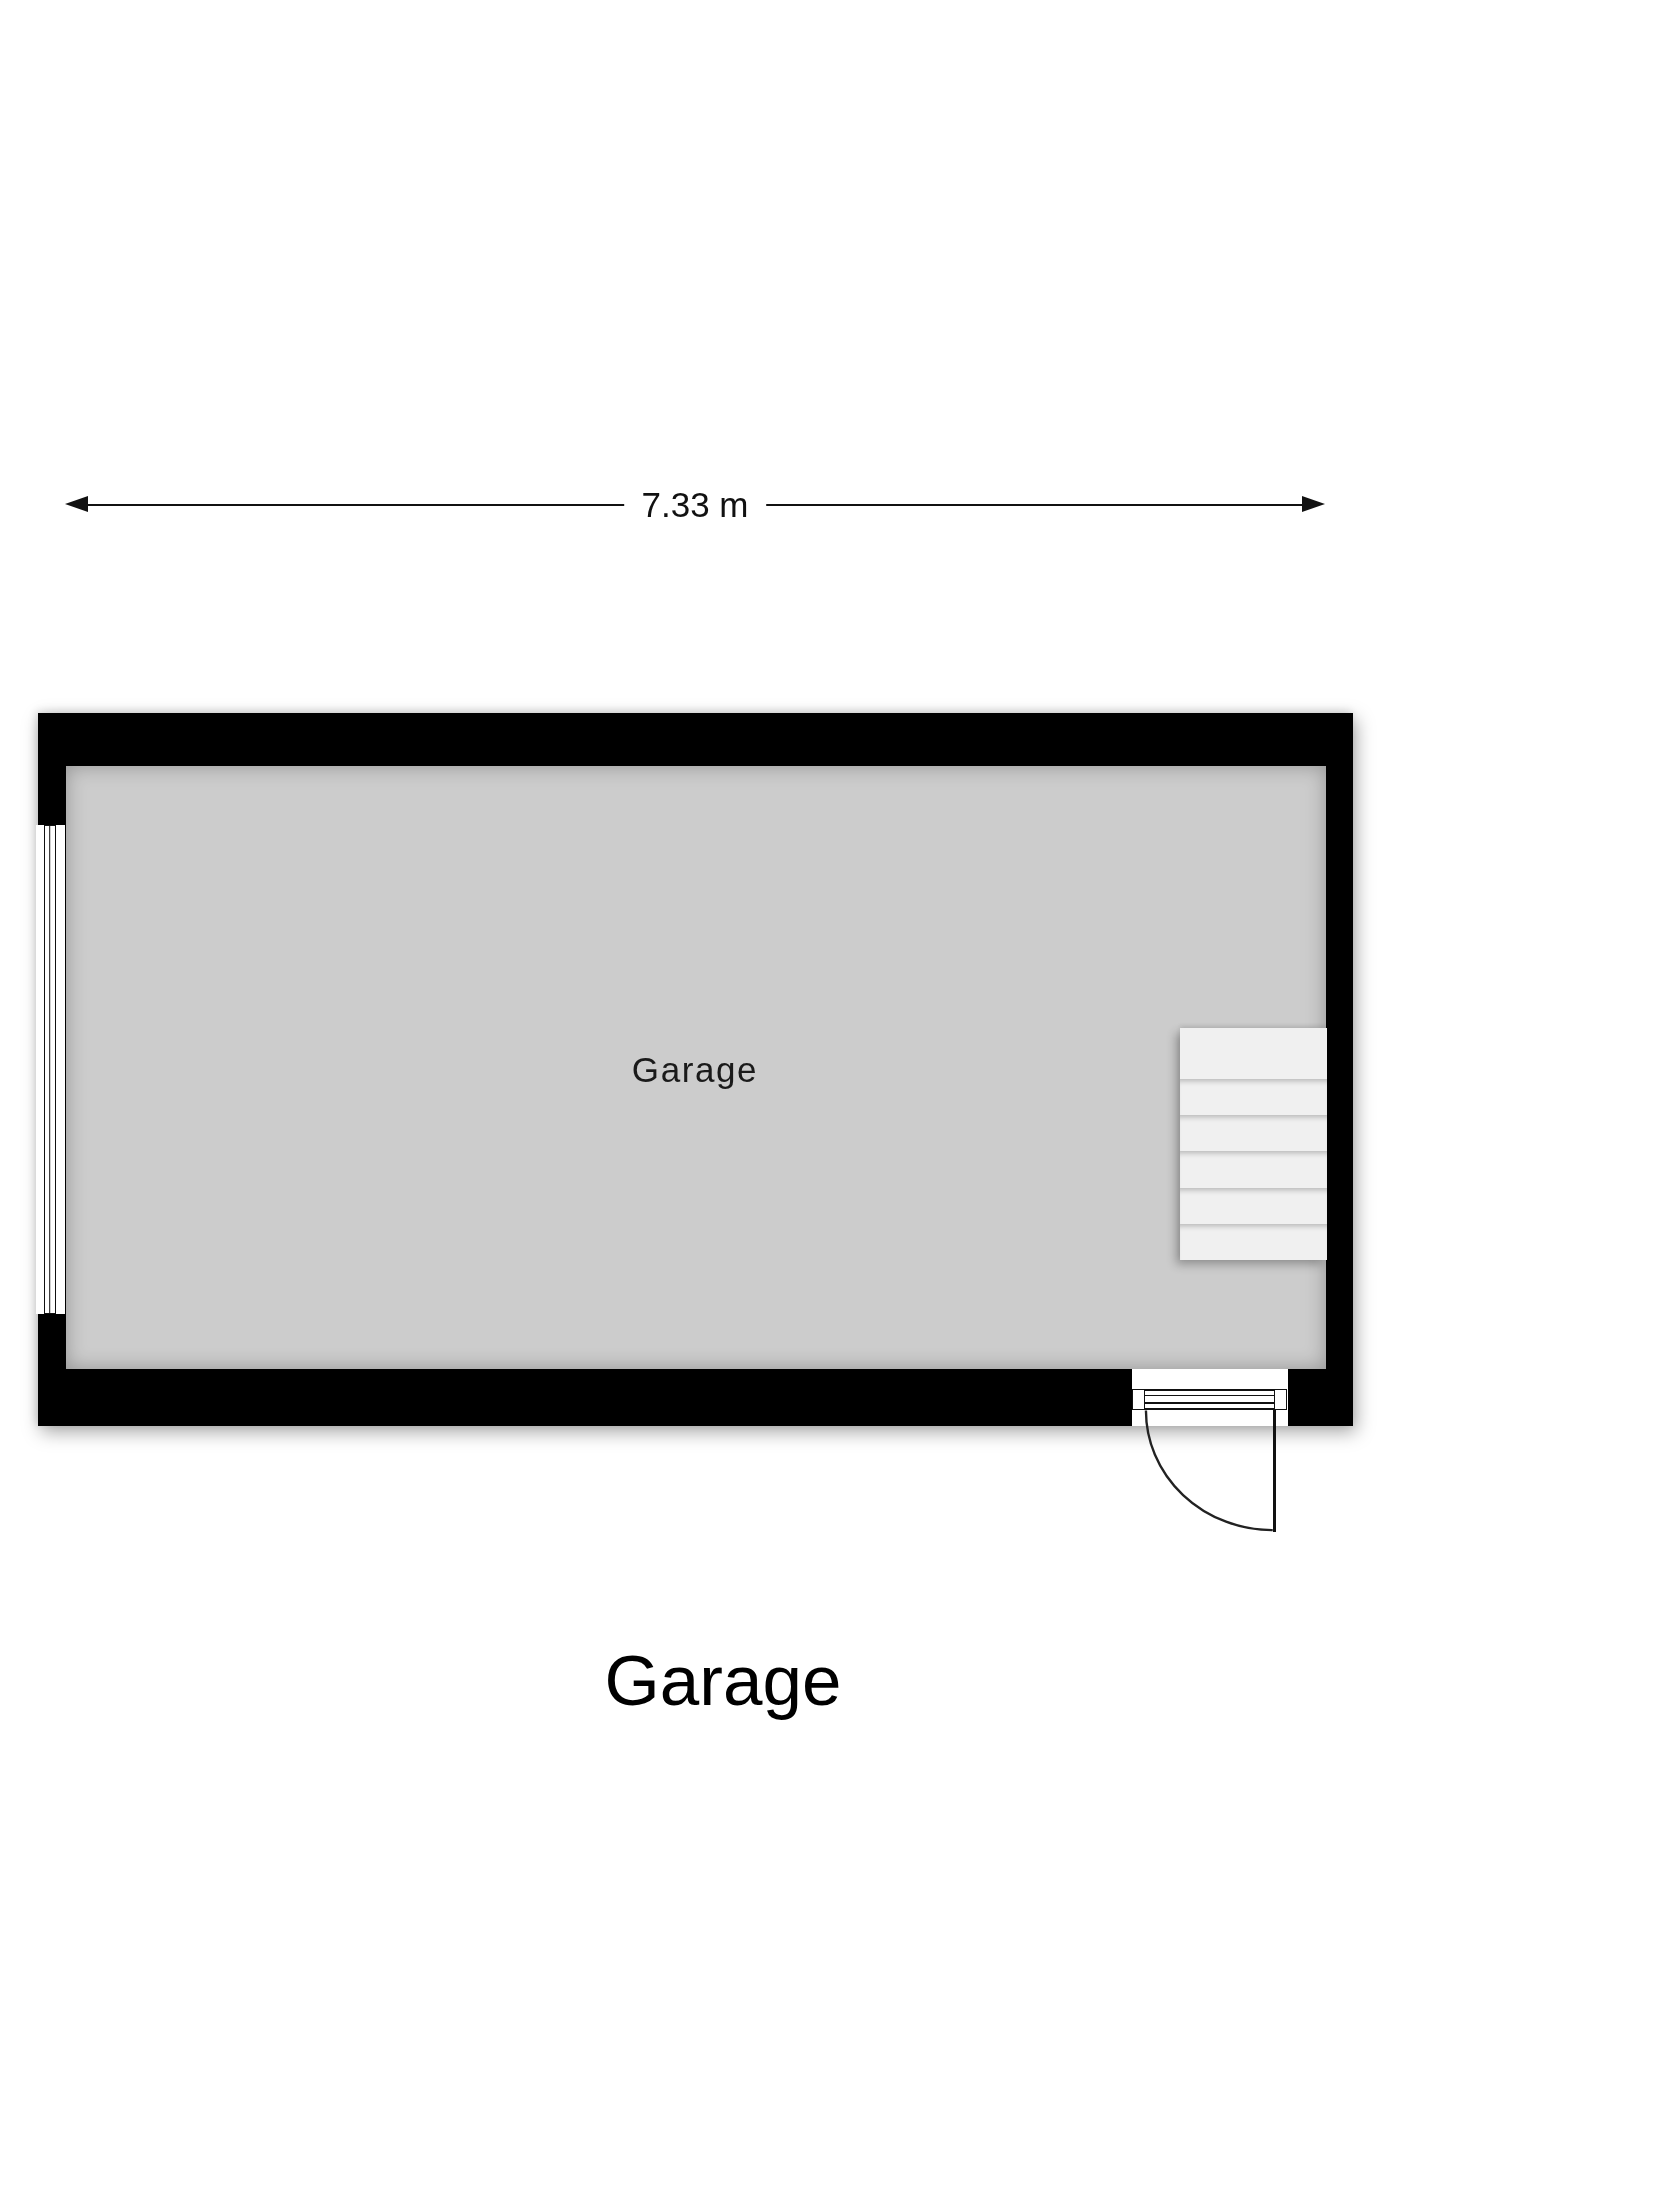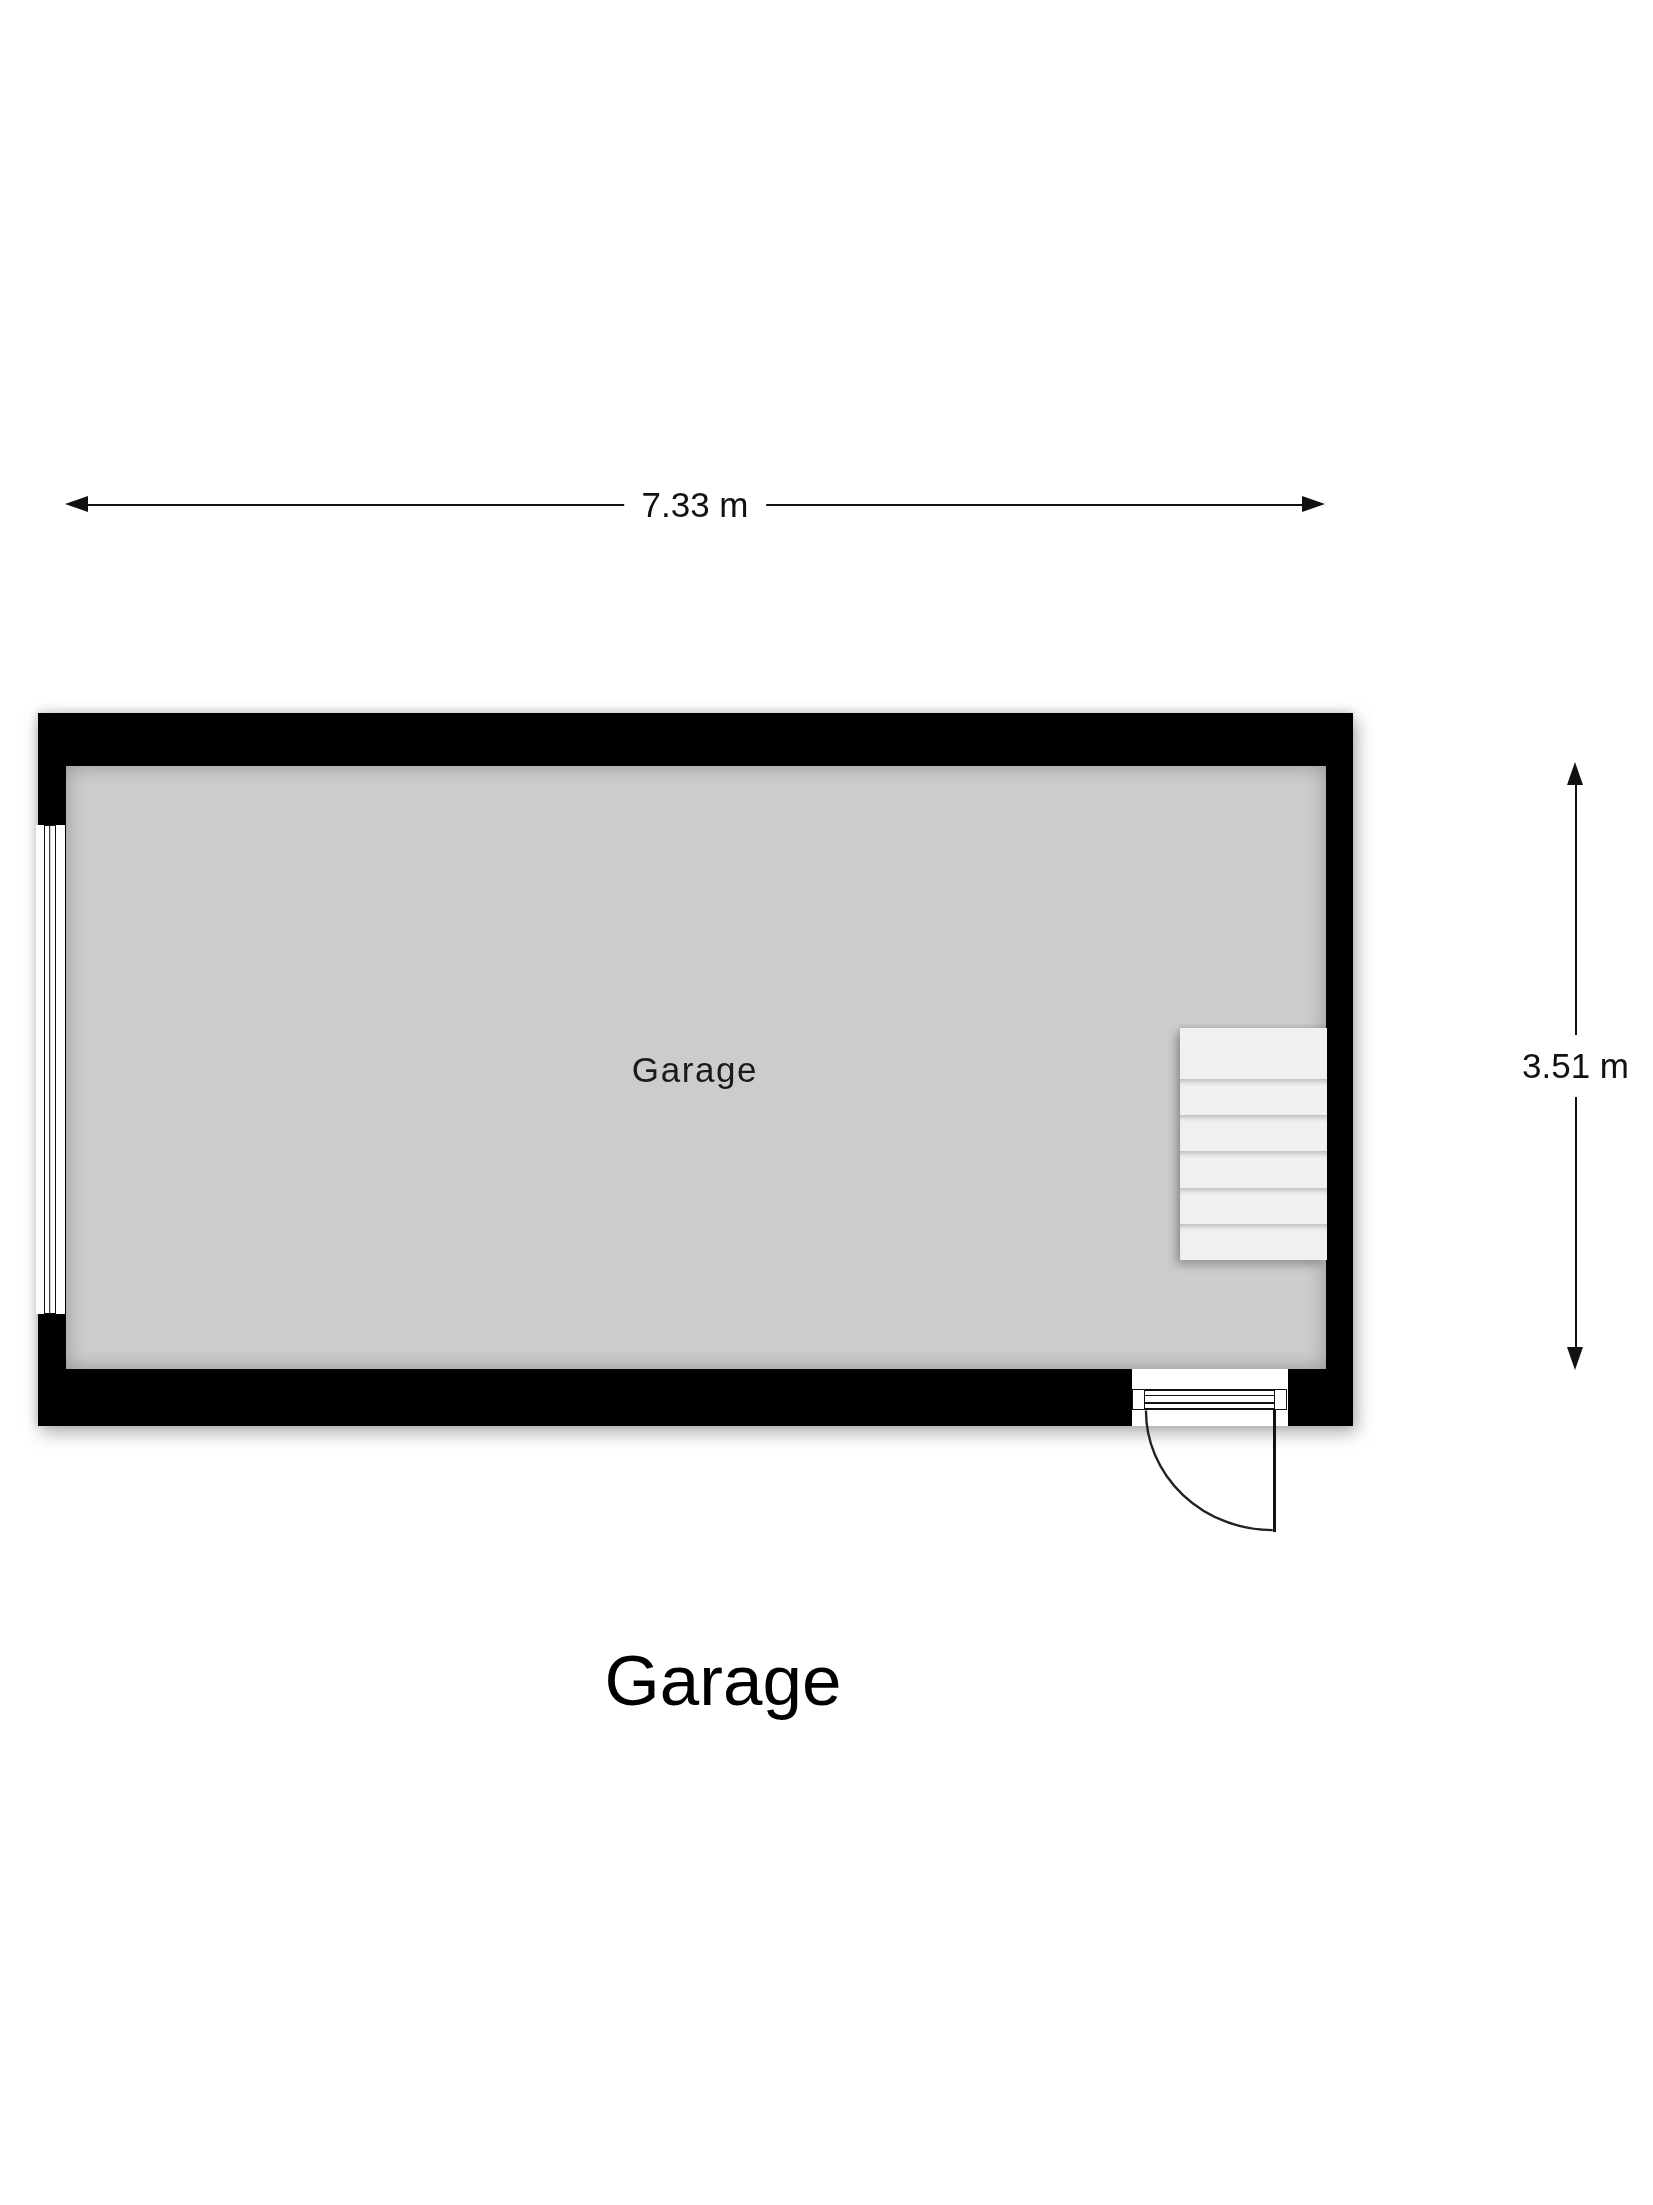--- a/index.html
+++ b/index.html
@@ -112,26 +112,20 @@
 
 <div class="canvas">
 
   <div class="dim dim-top">
     <div class="dim-line-h"></div>
     <div class="arrow arrow-left"></div>
     <div class="arrow arrow-right"></div>
     <span class="dim-label">7.33 m</span>
   </div>
 
-  <div class="dim dim-right">
-    <div class="dim-line-v"></div>
-    <div class="arrow arrow-up"></div>
-    <div class="arrow arrow-down"></div>
-    <span class="dim-label-v">3.51 m</span>
-  </div>
 
   <div class="building">
     <div class="floor"></div>
   </div>
 
   <div class="window">
     <div class="window-frame"></div>
   </div>
 
   <div class="stairs" id="stairs">

